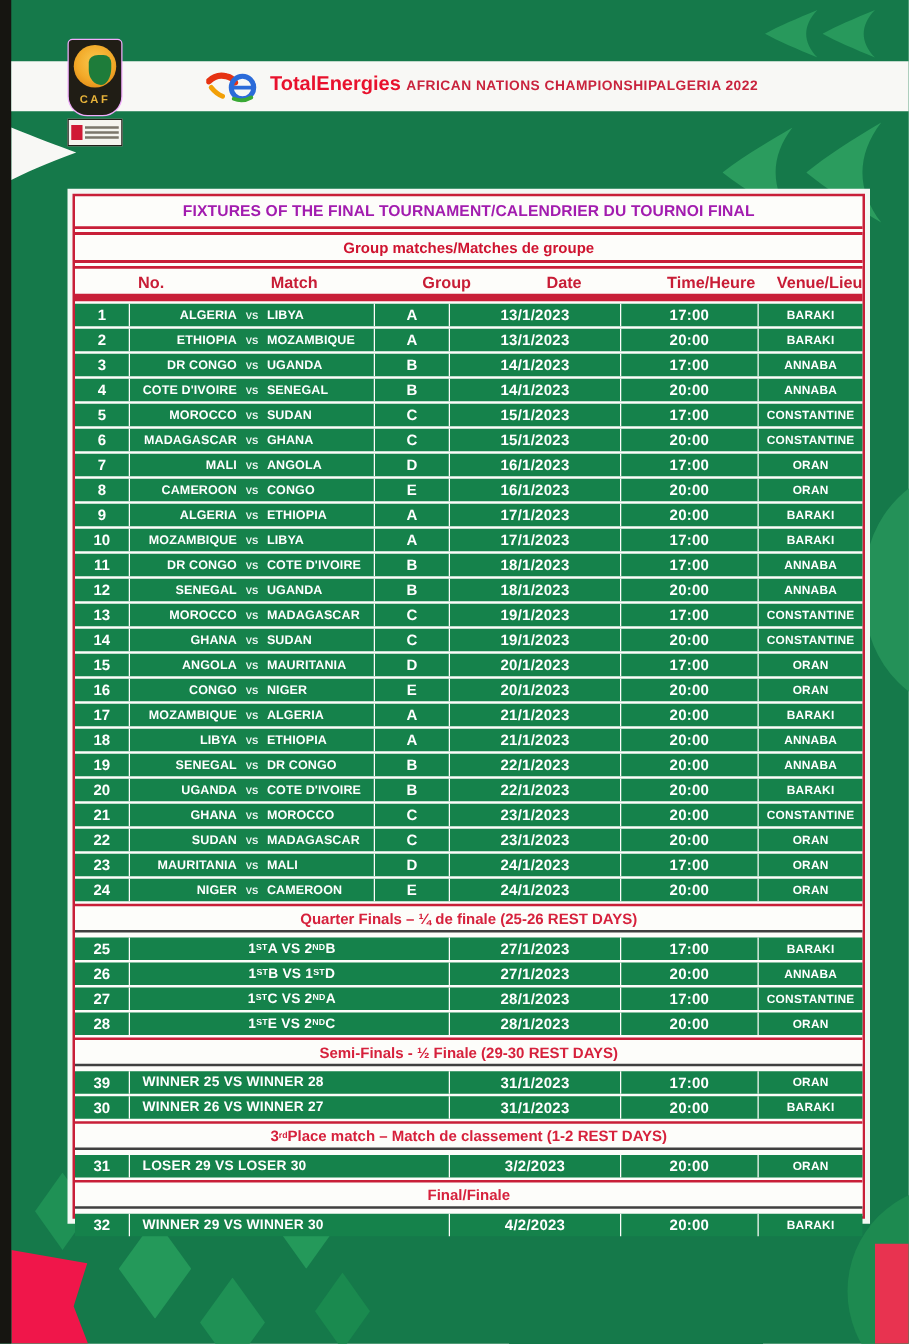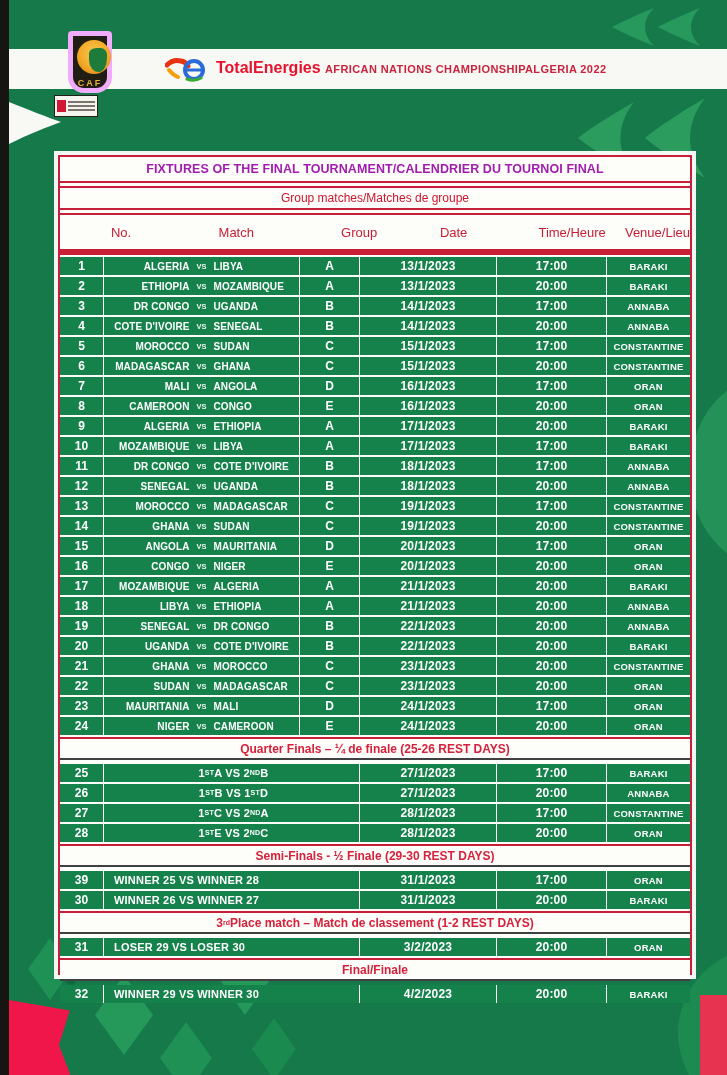--- a/index.html
+++ b/index.html
@@ -23,43 +23,43 @@
   .band{position:absolute;left:9px;top:49px;width:718px;height:40px;background:#f8f8f5;}
   .band-inner{position:relative;width:100%;height:100%;}
   .te-mark{position:absolute;left:156px;top:7px;}
   .brand-text{position:absolute;left:207px;top:10px;font-size:16px;font-weight:bold;color:#e8112d;letter-spacing:0px;}
   .comp-text{position:absolute;left:316px;top:14px;font-size:11px;font-weight:bold;color:#c9233d;letter-spacing:0.4px;}
   .edition-text{position:absolute;left:516px;top:14px;font-size:11px;font-weight:bold;color:#c9233d;letter-spacing:0.4px;}
   
   .chevron-left{position:absolute;left:9px;top:92px;}
   
   .caf{position:absolute;left:54px;top:31px;width:44px;height:92px;z-index:5;}
-  .caf-shield{width:44px;height:62px;background:#201d15;border:5px solid #f0abfc;box-sizing:border-box;
-    border-radius:4px 4px 16px 16px;position:relative;margin-left:14px;}
+  .caf-shield{width:44px;height:62px;background:#201d15;border:1px solid #f0abfc;box-sizing:border-box;
+    border-radius:4px 4px 16px 16px;position:relative;}
   .caf-circle{position:absolute;left:4px;top:4px;width:34px;height:34px;border-radius:50%;
     background:radial-gradient(circle at 50% 40%, #f9c94f 0%, #f2a928 55%, #d97d10 100%);}
   .caf-africa{position:absolute;left:12px;top:8px;width:18px;height:24px;background:#1e7c3a;
     border-radius:55% 45% 60% 70% / 30% 35% 75% 65%;}
   .caf-word{position:absolute;left:0;top:42px;width:100%;text-align:center;color:#e8b33a;
     font-size:9px;font-weight:bold;letter-spacing:2px;}
   .caf-plaque{margin-top:2px;width:44px;height:22px;background:#f5f4ef;border:1px solid #23201a;
     box-sizing:border-box;display:flex;align-items:center;gap:2px;padding:2px;}
   .caf-plaque .sq{width:9px;height:12px;background:#d01935;}
   .caf-plaque .lines{flex:1;display:flex;flex-direction:column;gap:2px;}
   .caf-plaque .lines i{display:block;height:2px;background:#7b766b;}
   
   .panel{position:absolute;left:58px;top:155px;width:634px;height:820px;z-index:4;
     background:#fdfdfa;border:2px solid #c81f38;box-sizing:border-box;
     box-shadow:0 0 0 4px rgba(252,252,250,0.97);}
   .p-title{height:24px;display:flex;align-items:center;justify-content:center;
     color:#a21caf;font-weight:bold;font-size:12.5px;letter-spacing:0.1px;}
   .rule2{height:7px;background:linear-gradient(to bottom,#c81f38 0 2px,#fdfdfa 2px 5px,#c81f38 5px 7px);}
   .p-sub{height:20px;display:flex;align-items:center;justify-content:center;
-    color:#cf1430;font-weight:normal;font-size:12px;}
-  .p-cols{height:34px;display:flex;align-items:center;color:#c81d36;font-weight:normal;font-size:13px;margin-left:40px;}
+    color:#cf1430;font-weight:bold;font-size:12px;}
+  .p-cols{height:20px;display:flex;align-items:center;color:#c81d36;font-weight:bold;font-size:13px;margin-left:40px;}
   .p-cols .c{display:flex;align-items:center;justify-content:center;}
   .rule-thick{height:6px;background:#c81f38;}
   
   .c{box-sizing:border-box;height:100%;display:flex;align-items:center;justify-content:center;}
   .c.no{width:44px;}
   .c.match{width:196px;}
   .c.group{width:60px;}
   .c.date{width:137px;}
   .c.time{width:110px;}
   .c.venue{flex:1;}

